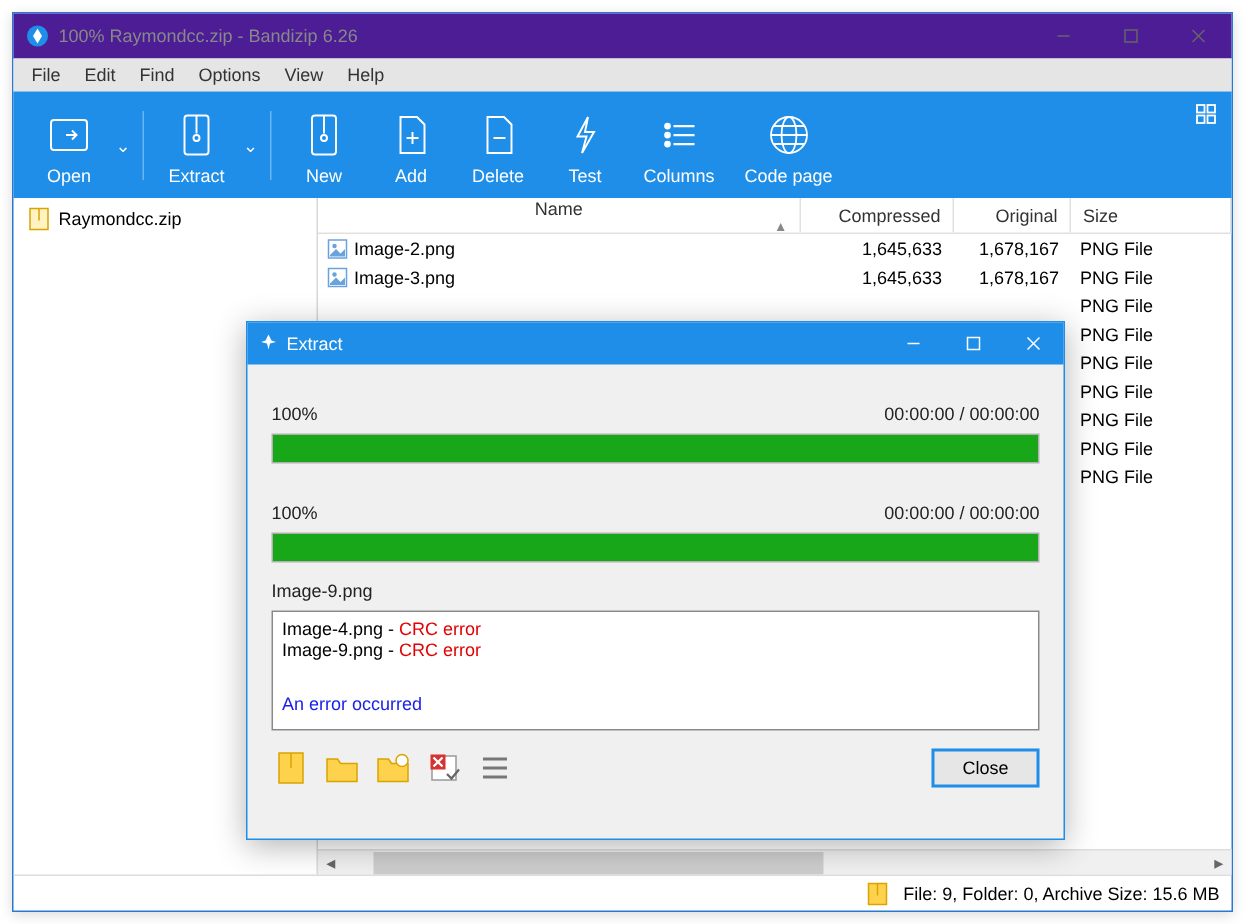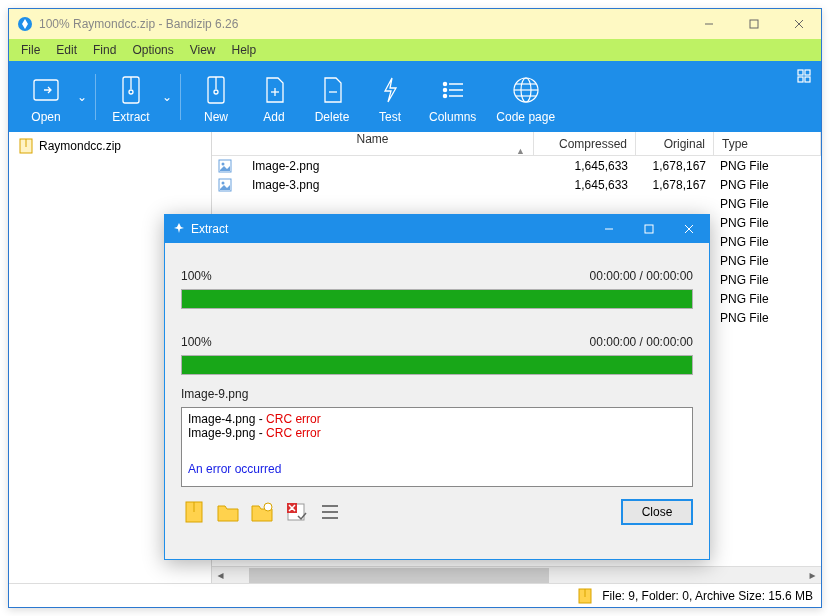--- a/index.html
+++ b/index.html
@@ -1,25 +1,25 @@
 <!DOCTYPE html>
 <html><head>
 <meta charset="utf-8">
 <style>
 * { margin: 0; padding: 0; box-sizing: border-box; font-family: 'Segoe UI', Tahoma, sans-serif; font-size: 12px; }
 body { background: #fff; width: 830px; height: 616px; overflow: hidden; position: relative; }
 
 .window { width: 814px; height: 600px; margin: 8px; border: 1px solid #2b78d0; background: #fff; display: flex; flex-direction: column; box-shadow: 0 2px 8px rgba(0,0,0,.15); }
 
-.titlebar { height: 30px; display: flex; align-items: center; padding: 0 0 0 8px; background: #fef9c3; }
+.titlebar { height: 30px; display: flex; align-items: center; padding: 0 0 0 8px; background: #4c1d95; }
 .titlebar .app-icon { width: 16px; height: 16px; margin-right: 6px; }
 .titlebar .title { flex: 1; color: #888; font-size: 12px; }
 .titlebar .win-btn { width: 45px; height: 30px; display: flex; align-items: center; justify-content: center; color: #666; }
 
-.menubar { height: 22px; display: flex; align-items: center; padding: 0 4px; background: #bef264; }
+.menubar { height: 22px; display: flex; align-items: center; padding: 0 4px; background: #e5e5e5; }
 .menubar .menu-item { padding: 2px 8px; color: #333; }
 
 .toolbar { height: 71px; background: #1e8ee9; display: flex; align-items: center; padding: 0 8px; position: relative; }
 .toolbar .tool { display: flex; flex-direction: column; align-items: center; justify-content: center; color: #fff; padding: 6px 10px 4px; min-width: 58px; cursor: pointer; }
 .toolbar .tool .glyph { height: 36px; display: flex; align-items: center; justify-content: center; }
 .toolbar .tool .label { font-size: 12px; margin-top: 2px; }
 .toolbar .chev { width: 14px; display: flex; align-items: center; justify-content: center; color: #fff; height: 100%; }
 .toolbar .sep { width: 1px; height: 46px; background: rgba(255,255,255,.35); margin: 0 6px; }
 .toolbar .expand { position: absolute; right: 10px; top: 8px; color: #fff; }
 
@@ -28,21 +28,21 @@
 .tree .node { display: flex; align-items: center; gap: 6px; padding: 2px 4px; }
 .tree .node .zip-ic { width: 14px; height: 16px; }
 
 .list { flex: 1; display: flex; flex-direction: column; min-width: 0; }
 .list-head { height: 24px; display: flex; border-bottom: 1px solid #e1e1e1; align-items: center; color: #333; }
 .list-head .col { padding: 0 8px; border-right: 1px solid #e1e1e1; height: 100%; display: flex; align-items: center; }
 .list-head .col.right { justify-content: flex-end; }
 .list-head .sort { margin-left: auto; color: #888; font-size: 9px; }
 .list-body { flex: 1; overflow: hidden; }
 .row { height: 19px; display: flex; align-items: center; }
-.row .c-name { width: 322px; padding-left: 6px; display: flex; align-items: center; gap: 20px; }
+.row .c-name { width: 322px; padding-left: 6px; display: flex; align-items: center; gap: 4px; }
 .row .png-ic { width: 14px; height: 14px; }
 .row .c-comp { width: 102px; text-align: right; padding-right: 8px; }
 .row .c-orig { width: 78px; text-align: right; padding-right: 8px; }
 .row .c-type { flex: 1; padding-left: 6px; }
 
 .hscroll { height: 17px; background: #f0f0f0; border-top: 1px solid #ddd; display: flex; align-items: center; }
 .hscroll .thumb { height: 15px; background: #cdcdcd; width: 300px; margin-left: 20px; }
 .hscroll .arrow { width: 17px; height: 17px; display:flex; align-items:center; justify-content:center; color:#666;}
 
 .statusbar { height: 24px; border-top: 1px solid #ddd; display: flex; align-items: center; justify-content: flex-end; padding: 0 8px; gap: 10px; }
@@ -223,21 +223,21 @@
             <span>Name</span>
             <span class="sort">▲</span>
           </div>
         <div class="col col-comp right">
             <span>Compressed</span>
           </div>
         <div class="col col-orig right">
             <span>Original</span>
           </div>
         <div class="col col-type">
-            <span>Type</span>
+            <span>Size</span>
           </div>
       </div>
       <div class="list-body" id="list-body">
           <div class="row">
             <span class="c-name">
               <span class="png-ic"><svg width="14" height="14">
                   <rect x="1" y="1" width="12" height="12" fill="#fff" stroke="#6aa2de"></rect>
                   <circle cx="5" cy="5" r="1.5" fill="#6aa2de"></circle>
                   <path d="M2 11 L6 7 L9 10 L12 7 L12 12 L2 12 Z" fill="#6aa2de"></path>
                 </svg></span>

